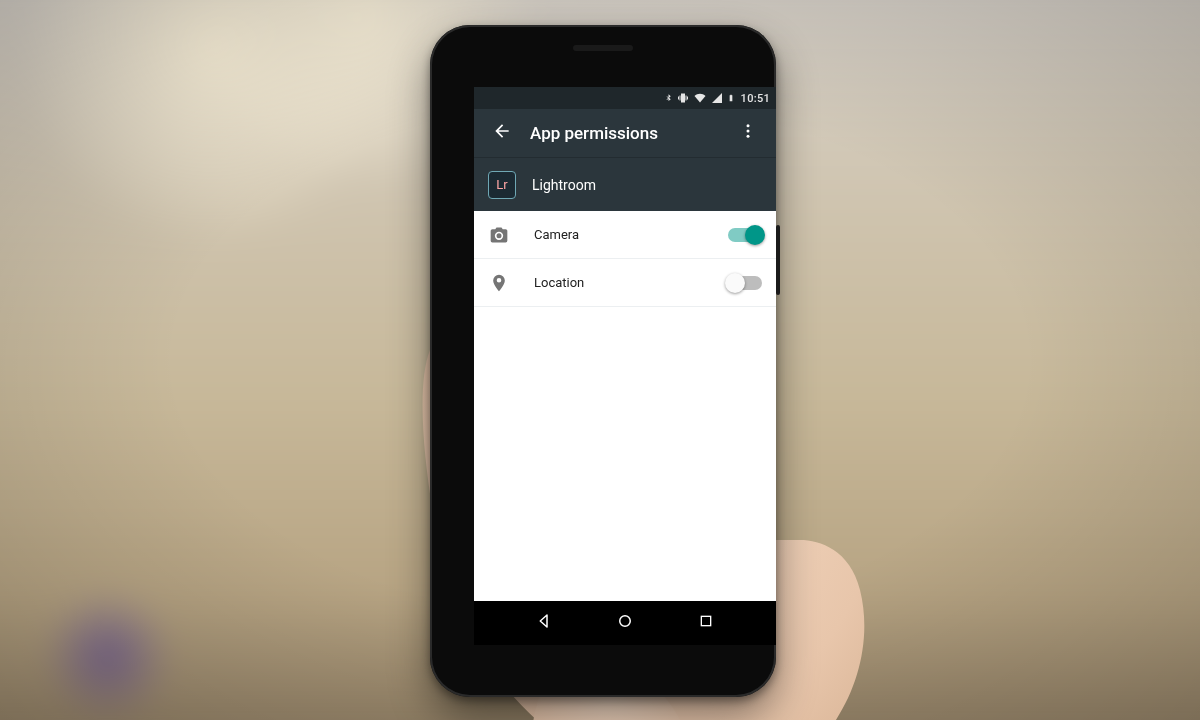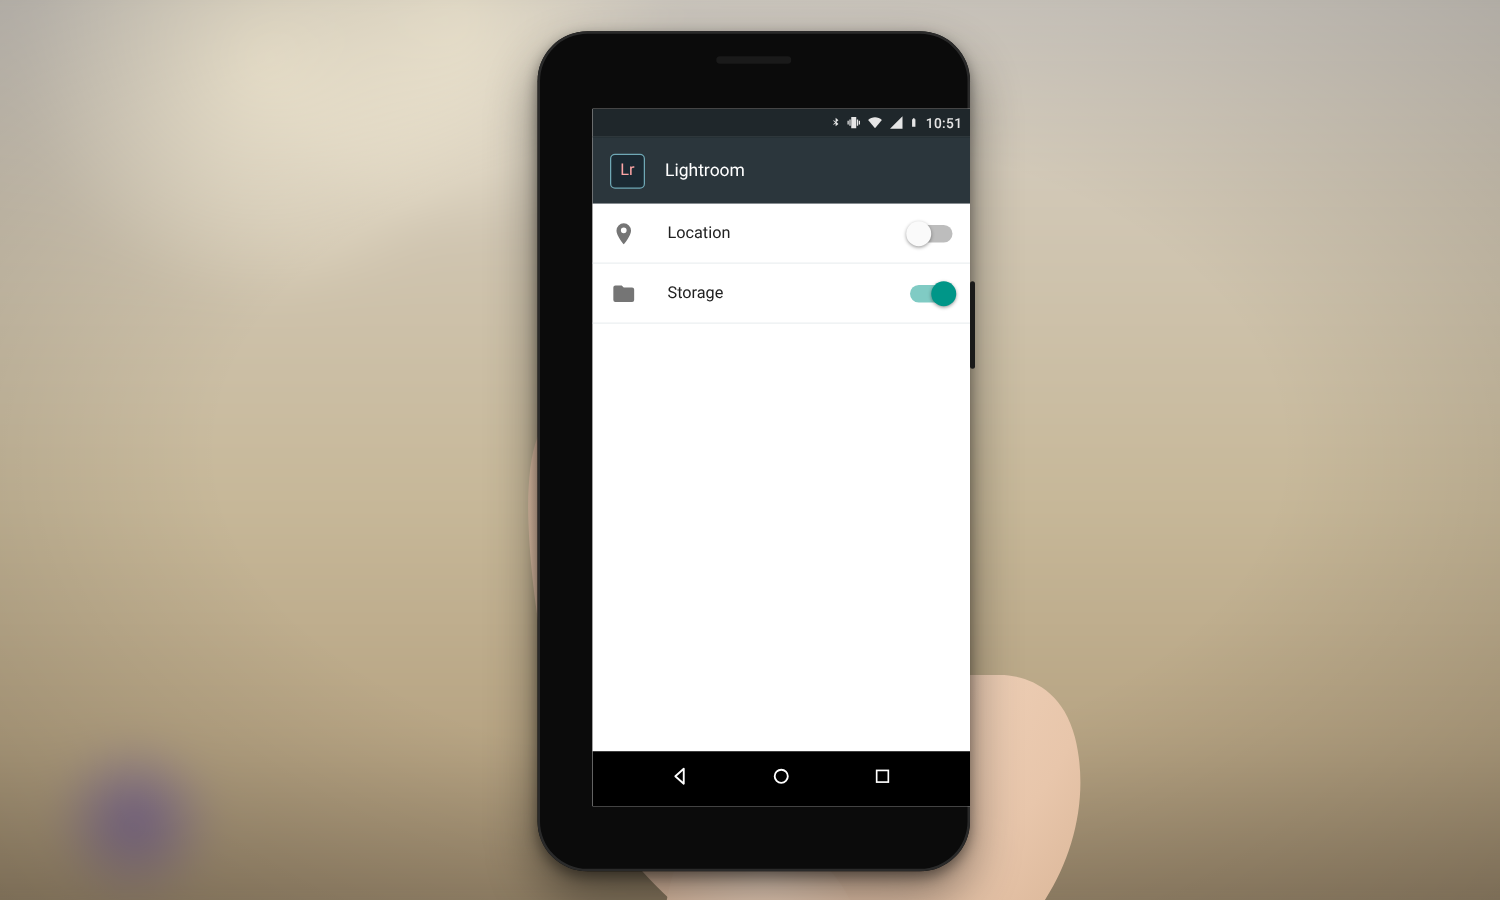--- a/index.html
+++ b/index.html
@@ -265,56 +265,75 @@
           </svg>
       </span>
       <span class="sb-icon">
         <svg width="8" height="12" viewBox="0 0 24 24" fill="#e6e6e6">
             <path d="M16 4h-2V2h-4v2H8v18h8V4z"></path>
           </svg>
       </span>
       <span class="clock">10:51</span>
     </div>
 
+    <div class="toolbar">
+      <div class="back">
+        <span>
+          <svg width="20" height="20" viewBox="0 0 24 24" fill="#fff">
+              <path d="M20 11H7.8l5.6-5.6L12 4l-8 8 8 8 1.4-1.4L7.8 13H20z"></path>
+            </svg>
+        </span>
+      </div>
+      <div class="title">App permissions</div>
+      <div class="overflow">
+        <span>
+          <svg width="18" height="18" viewBox="0 0 24 24" fill="#fff">
+              <circle cx="12" cy="5" r="2"></circle>
+              <circle cx="12" cy="12" r="2"></circle>
+              <circle cx="12" cy="19" r="2"></circle>
+            </svg>
+        </span>
+      </div>
+    </div>
 
     <div class="app-header">
       <div class="app-icon">
         <span>Lr</span>
       </div>
       <div class="app-name">Lightroom</div>
     </div>
 
     <div class="perm-list">
 
+      <div class="perm-row">
+        <span class="perm-icon">
+          <svg width="20" height="20" viewBox="0 0 24 24" fill="#757575">
+              <path d="M9 3l-1.5 2H4a2 2 0 0 0-2 2v12a2 2 0 0 0 2 2h16a2 2 0 0 0 2-2V7a2 2 0 0 0-2-2h-3.5L15 3H9zm3 5a5 5 0 1 1 0 10 5 5 0 0 1 0-10zm0 2a3 3 0 1 0 0 6 3 3 0 0 0 0-6z"></path>
+            </svg>
+        </span>
+        <span class="perm-label">Camera</span>
+        <span class="switch on">
+          <span class="track"></span>
+          <span class="thumb"></span>
+        </span>
+      </div>
 
       <div class="perm-row">
         <span class="perm-icon">
           <svg width="20" height="20" viewBox="0 0 24 24" fill="#757575">
               <path d="M12 2a7 7 0 0 0-7 7c0 5 7 13 7 13s7-8 7-13a7 7 0 0 0-7-7zm0 9.5A2.5 2.5 0 1 1 12 6a2.5 2.5 0 0 1 0 5.5z"></path>
             </svg>
         </span>
         <span class="perm-label">Location</span>
         <span class="switch off">
           <span class="track"></span>
           <span class="thumb"></span>
         </span>
       </div>
 
-      <div class="perm-row">
-        <span class="perm-icon">
-          <svg width="20" height="20" viewBox="0 0 24 24" fill="#757575">
-              <path d="M10 4H4a2 2 0 0 0-2 2v12a2 2 0 0 0 2 2h16a2 2 0 0 0 2-2V8a2 2 0 0 0-2-2h-8l-2-2z"></path>
-            </svg>
-        </span>
-        <span class="perm-label">Storage</span>
-        <span class="switch on">
-          <span class="track"></span>
-          <span class="thumb"></span>
-        </span>
-      </div>
 
     </div>
 
     <div class="navbar">
       <div class="nav-btn">
         <span>
           <svg width="18" height="18" viewBox="0 0 24 24" fill="none" stroke="#fff" stroke-width="2" stroke-linejoin="round">
               <path d="M16 4 7 12l9 8z"></path>
             </svg>
         </span>

